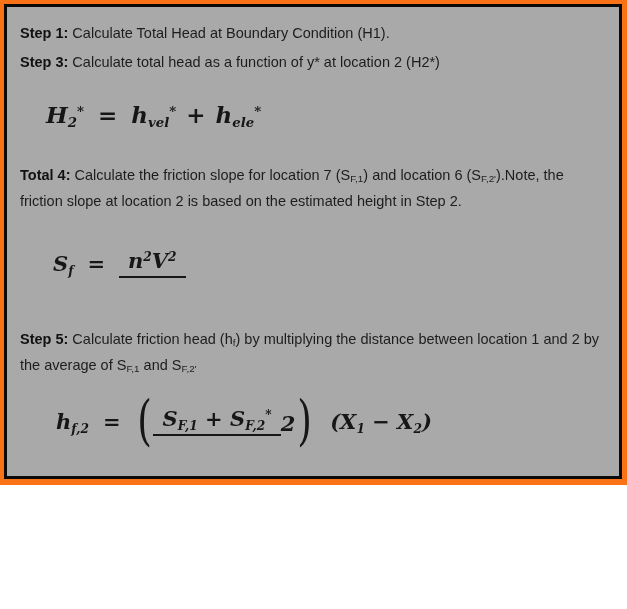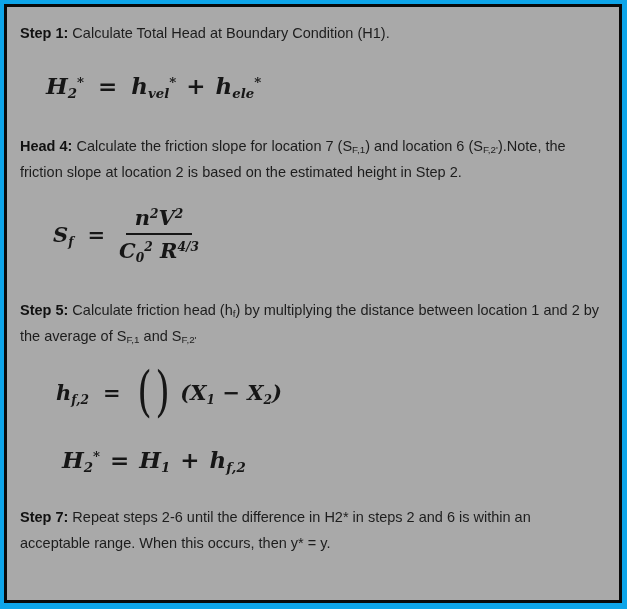--- a/index.html
+++ b/index.html
@@ -4,22 +4,22 @@
 <style>
   html,body { margin:0; padding:0; }
   body {
     width:627px; height:609px;
     background:#ffffff;
     font-family:"Liberation Sans", sans-serif;
     -webkit-font-smoothing:antialiased;
   }
   .frame {
     box-sizing:border-box;
-    width:627px; height:609px;
-    background:#0ea5e9;
+    width:627px; height:485px;
+    background:#f97316;
     padding:4px 5px 6px 4px;
   }
   .panel {
     box-sizing:border-box;
     width:100%; height:100%;
     border:3px solid #0a0a0a;
     background:#a9a9a9;
     padding:0 16px 0 13px;
     overflow:hidden;
     color:#1d1d1d;
@@ -48,22 +48,22 @@
     font-style:italic;
     font-weight:bold;
     color:#161616;
   }
   .formula sub { font-size:58%; vertical-align:-0.3em; line-height:0; }
   .formula sup { font-size:58%; vertical-align:0.55em; line-height:0; }
   .formula .op { margin:0 10px; }
   .formula .opw { margin:0 14px; }
   .frac {
     display:inline-flex;
-    flex-direction:column;
-    align-items:center;
+    flex-direction:row;
+    align-items:flex-end;
     vertical-align:middle;
   }
   .frac .num {
     border-bottom:2px solid #161616;
     padding:0 9px 3px 9px;
     white-space:nowrap;
   }
   .frac .den { padding-top:3px; white-space:nowrap; }
   .bigparen {
     display:inline-block;
@@ -82,48 +82,52 @@
 </style>
 </head>
 <body>
 
 <div class="frame">
   <div class="panel">
 
     <p class="step" id="s1"><span class="lbl">Step 1:</span><span> Calculate Total Head at Boundary Condition (H1).</span></p>
 
 
+    <p class="step" id="s3"><span class="lbl">Step 3:</span><span> Calculate total head as a function of y* at location 2 (H2*)</span></p>
 
     <div class="formula" id="f1">
       <span class="nospace"><span>H</span><sub>2</sub><sup>*</sup></span>
       <span class="opw">=</span>
       <span class="nospace"><span>h</span><sub>vel</sub><sup>*</sup></span>
       <span class="op">+</span>
       <span class="nospace"><span>h</span><sub>ele</sub><sup>*</sup></span>
     </div>
 
-    <p class="step" id="s4"><span class="lbl">Head 4:</span><span><span> Calculate the friction slope for location 7 (S</span><sub>F,1</sub><span>)  and location 6 (S</span><sub>F,2'</sub><span>).Note, the friction slope at location 2 is based on the estimated height in Step 2.</span></span></p>
+    <p class="step" id="s4"><span class="lbl">Total 4:</span><span><span> Calculate the friction slope for location 7 (S</span><sub>F,1</sub><span>)  and location 6 (S</span><sub>F,2'</sub><span>).Note, the friction slope at location 2 is based on the estimated height in Step 2.</span></span></p>
 
     <div class="formula" id="f2">
       <span class="nospace"><span>S</span><sub>f</sub></span>
       <span class="opw">=</span>
       <span class="frac">
         <span class="num"><span>n</span><sup>2</sup><span>V</span><sup>2</sup></span>
-        <span class="den"><span>C</span><sub>0</sub><sup>2</sup><span> R</span><sup>4/3</sup></span>
       </span>
     </div>
 
     <p class="step" id="s5"><span class="lbl">Step 5:</span><span><span> Calculate friction head (h</span><sub>f</sub><span>) by multiplying the distance between location 1 and 2 by the average of S</span><sub>F,1</sub><span> and S</span><sub>F,2'</sub></span></p>
 
     <div class="formula" id="f3">
       <span class="nospace"><span>h</span><sub>f,2</sub></span>
       <span class="opw">=</span>
       <span class="bigparen">(</span>
+      <span class="frac">
+        <span class="num"><span>S</span><sub>F,1</sub><span> + </span><span>S</span><sub>F,2</sub><sup>*</sup></span>
+        <span class="den">2</span>
+      </span>
       <span class="bigparen">)</span>
-      <span class="nospace" style="margin-left:8px;"><span>(</span><span>X</span><sub>1</sub><span> − </span><span>X</span><sub>2</sub><span>)</span></span>
+      <span class="nospace" style="margin-left:16px;"><span>(</span><span>X</span><sub>1</sub><span> − </span><span>X</span><sub>2</sub><span>)</span></span>
     </div>
 
 
     <div class="formula" id="f4">
       <span class="nospace"><span>H</span><sub>2</sub><sup>*</sup></span>
       <span class="op">=</span>
       <span class="nospace"><span>H</span><sub>1</sub></span>
       <span class="op">+</span>
       <span class="nospace"><span>h</span><sub>f,2</sub></span>
     </div>

